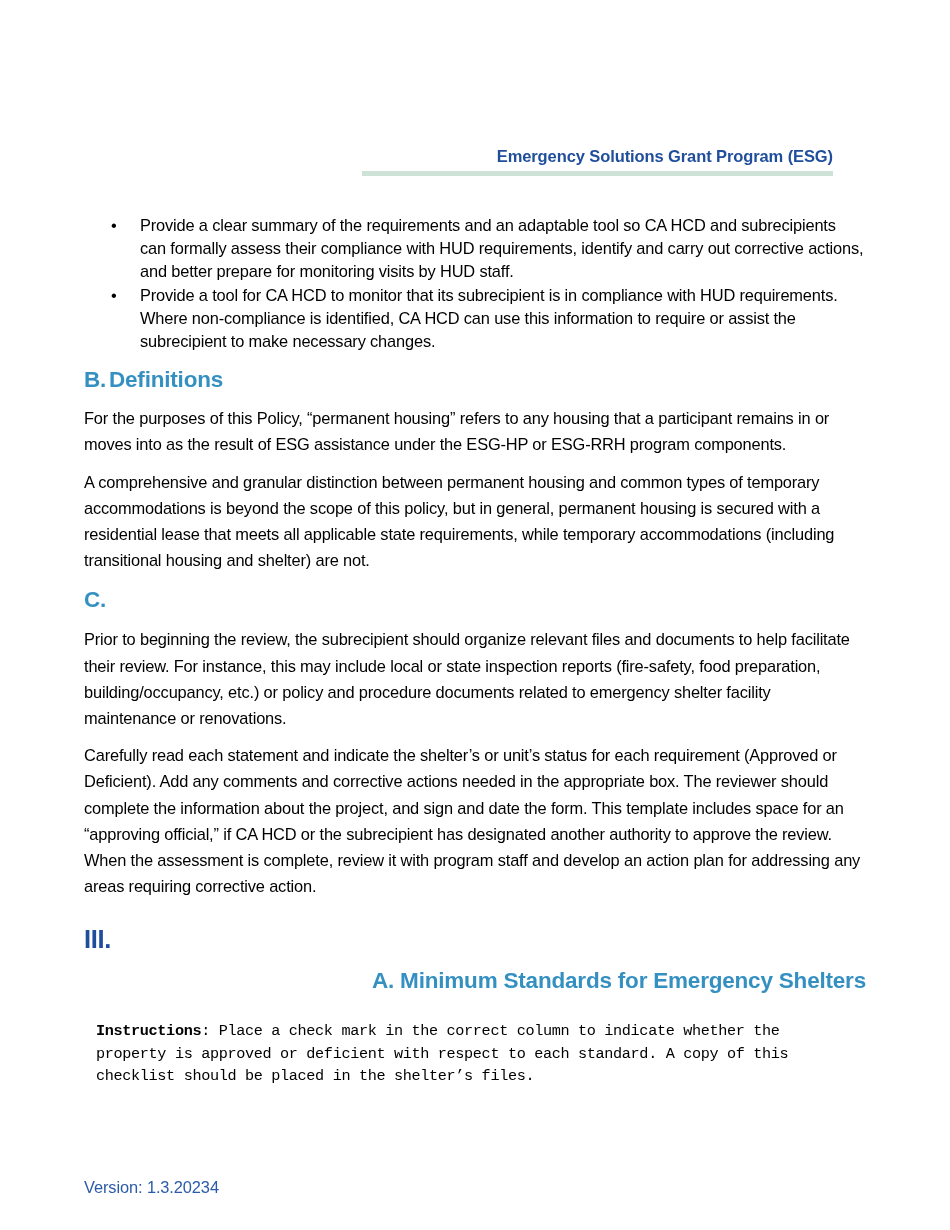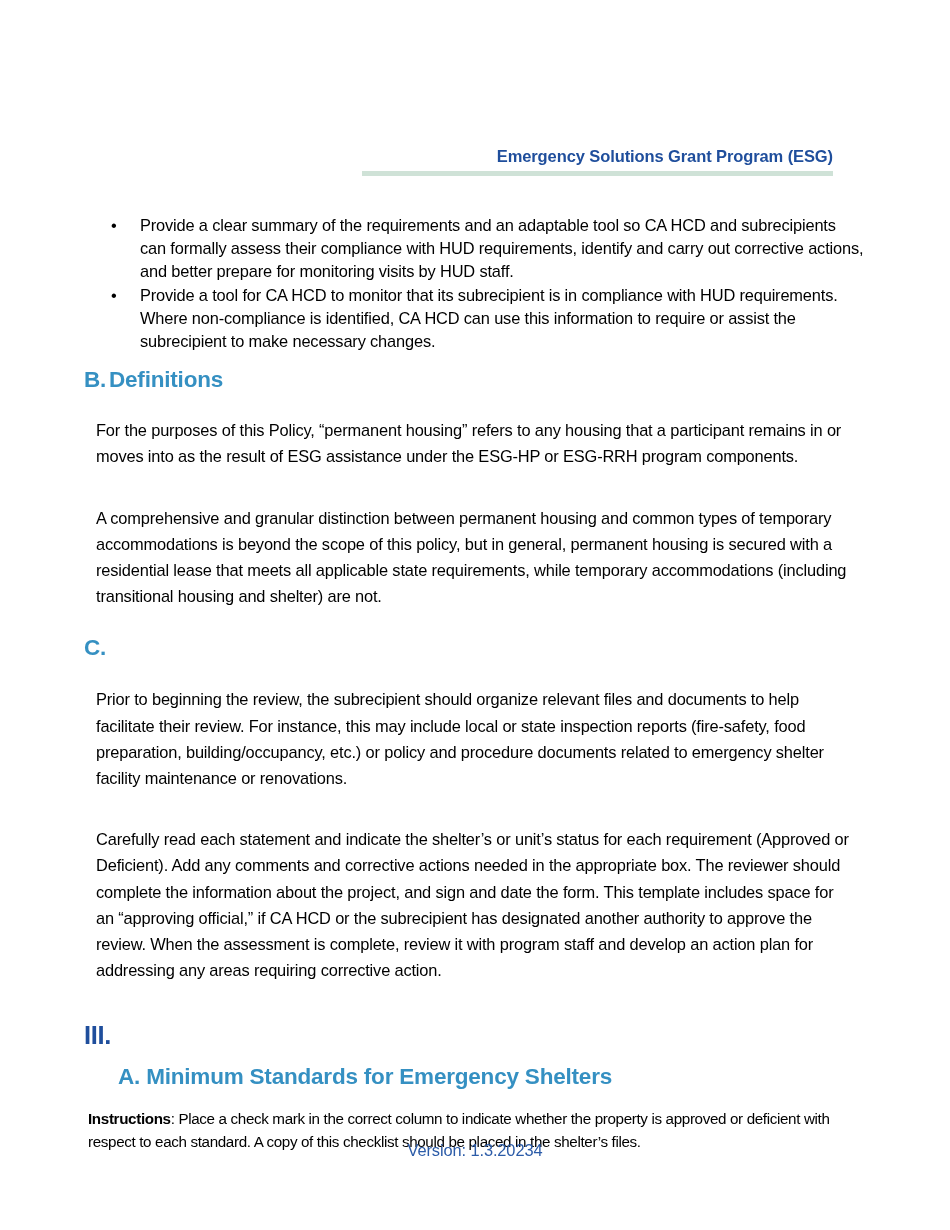--- a/index.html
+++ b/index.html
@@ -89,21 +89,21 @@
     display: flex;
   }
   h2.lvl2 .num {
     display: inline-block;
     width: 25px;
     flex: 0 0 auto;
   }
   h2.lvl2 .txt { flex: 0 1 auto; text-align: center; }
 
   p.body {
-    margin: 12px;
+    margin: 0;
     font-family: "Liberation Sans", sans-serif;
     font-size: 16.4px;
     line-height: 26.2px;
     color: #000000;
     letter-spacing: -0.16px;
   }
 
   h1.lvl1 {
     margin: 0;
     font-family: "Liberation Sans", sans-serif;
@@ -121,25 +121,26 @@
   }
 
   h2.lvl2b {
     margin: 0;
     font-family: "Liberation Sans", sans-serif;
     font-weight: bold;
     font-size: 22.5px;
     line-height: 29px;
     color: #3590c2;
     letter-spacing: -0.2px;
+    text-align: right;
   }
 
   p.instructions {
-    margin: 4px;
-    font-family: Liberation Sans, sans-serif;
+    margin: 12px;
+    font-family: Liberation Mono, monospace;
     font-size: 15.2px;
     line-height: 22.5px;
     color: #000000;
     letter-spacing: -0.35px;
   }
   p.instructions b { font-weight: bold; }
 
   
   .sp-1 { height: 13px; }
   .sp-3 { height: 11px; }
@@ -151,23 +152,23 @@
   .sp-9 { height: 11px; }
   .sp-10 { height: 13px; }
 
   .indent-h { margin-left: 29px; }
 
   
   .footer {
     position: absolute;
     left: 84px;
     right: 84px;
-    top: 1141px;
+    top: 1178px;
     display: flex;
-    justify-content: center;
+    justify-content: flex-start;
     align-items: baseline;
     font-family: "Liberation Sans", sans-serif;
     font-size: 16.4px;
     color: #2b5ba8;
     letter-spacing: -0.1px;
   }
   .footer .page-number {
     font-size: 16.4px;
     color: #2b5ba8;
   }

